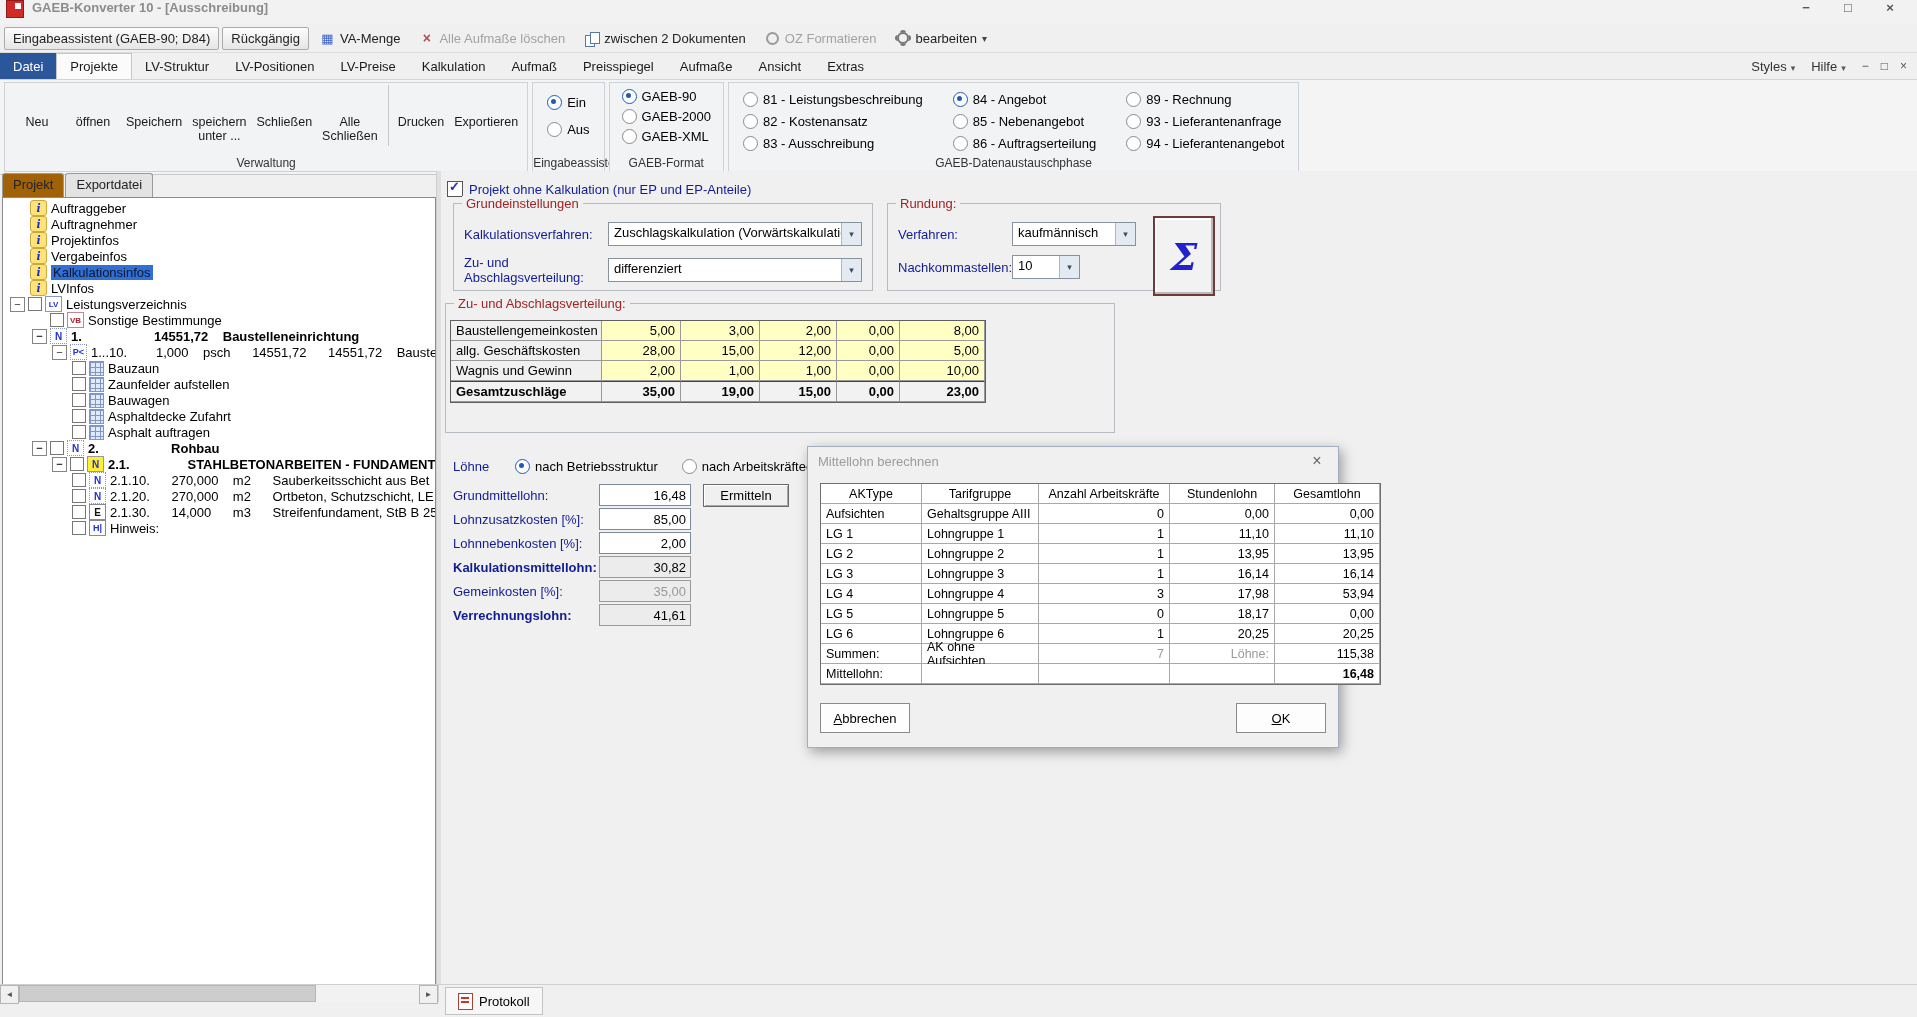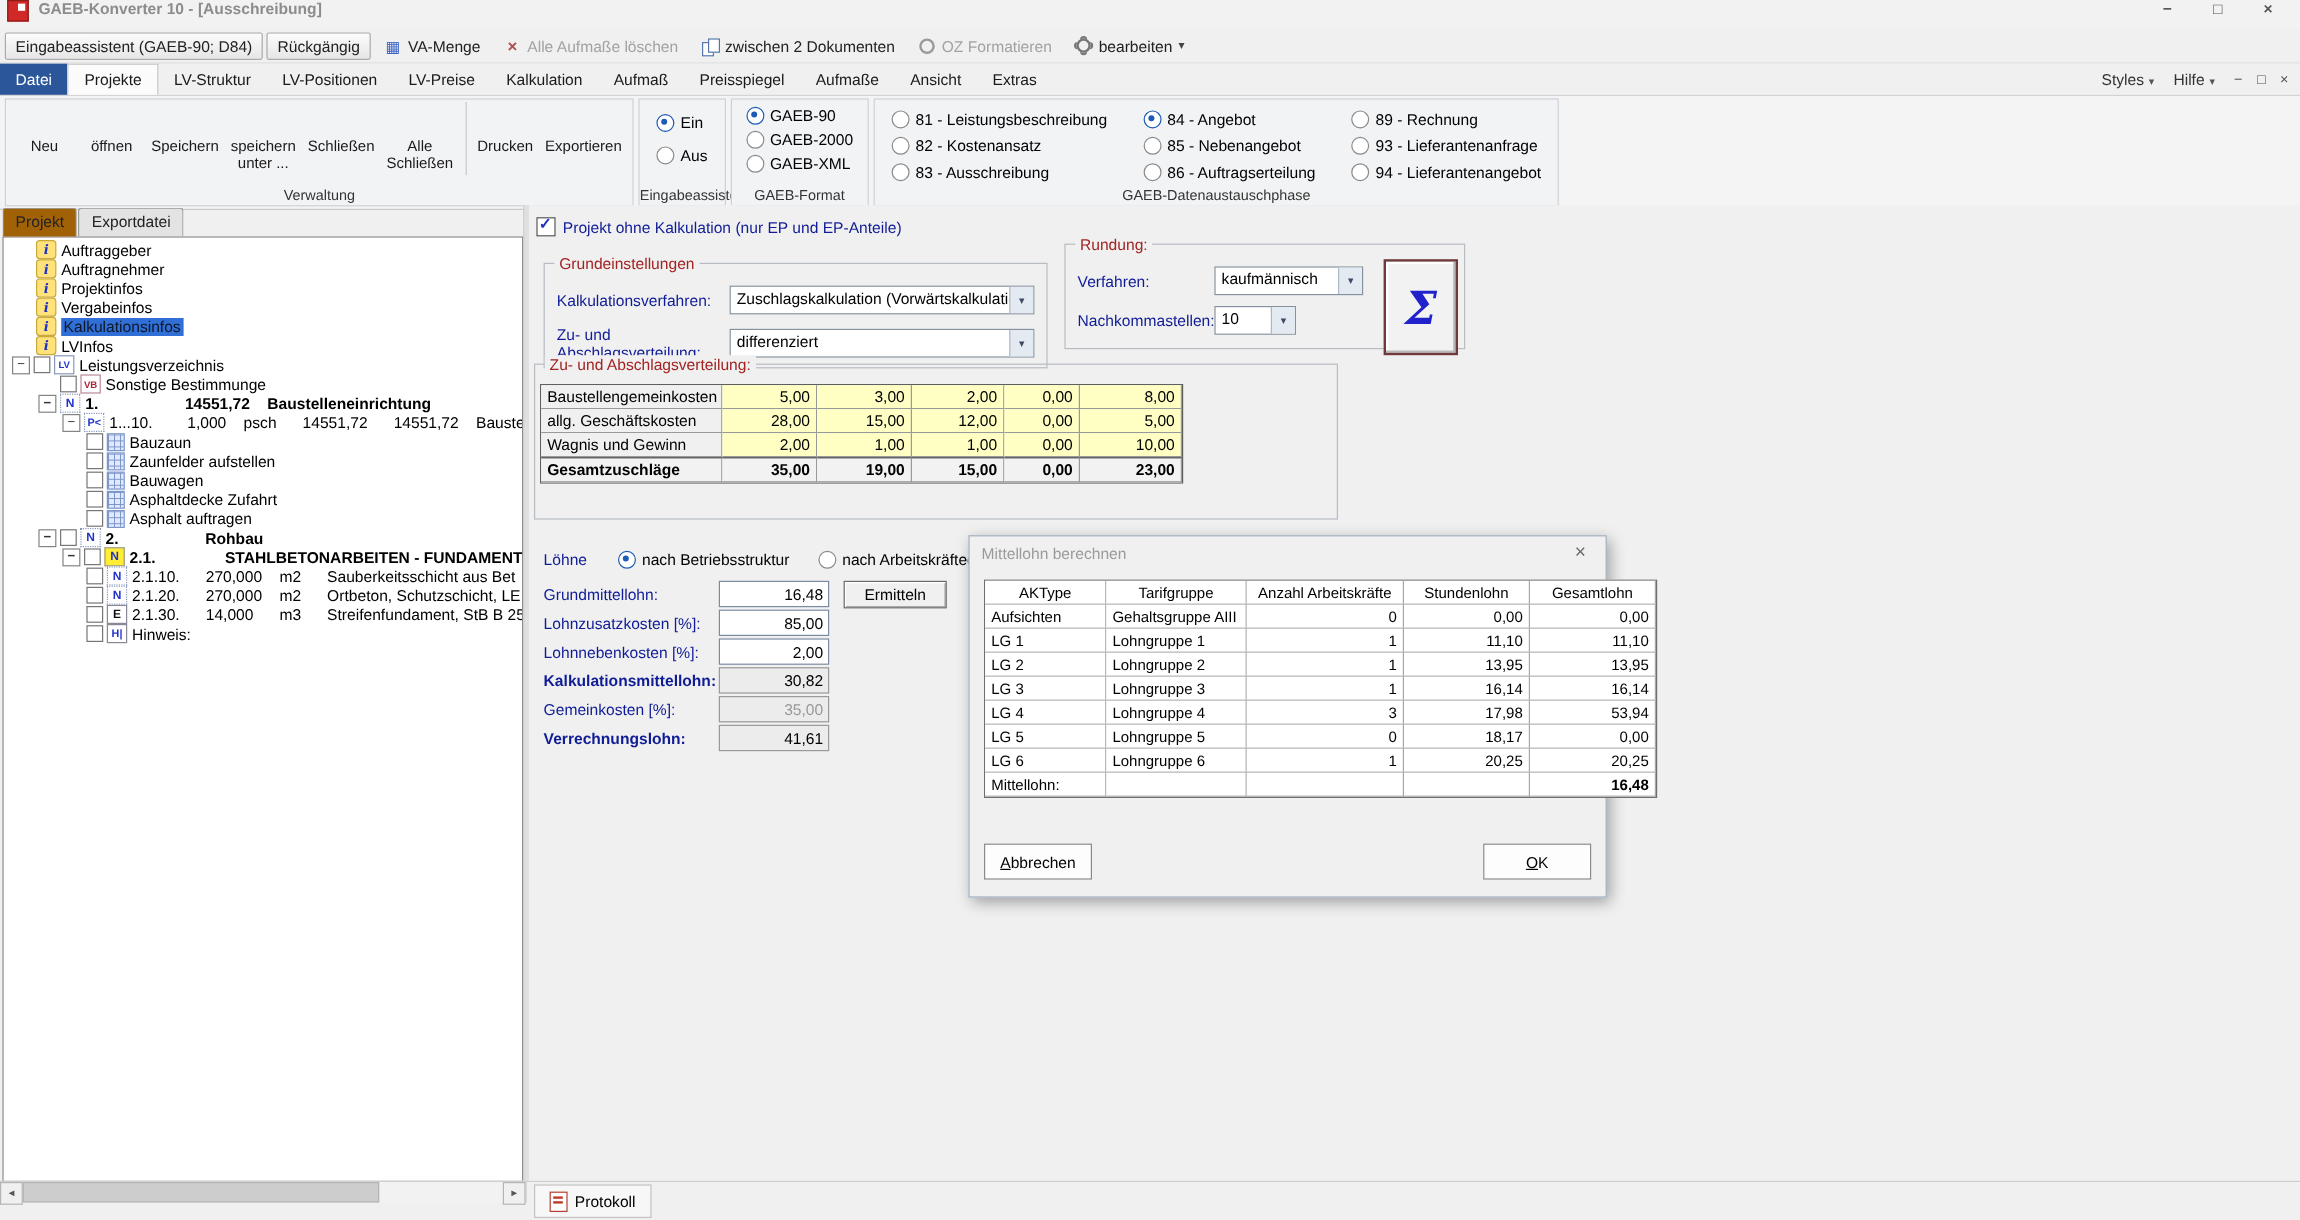--- a/index.html
+++ b/index.html
@@ -87,21 +87,21 @@
   .tbold { font-weight:bold; }
   .splitter { width:4px; background:#e0e0e0; border-left:1px solid #cfcfcf; flex:none; }
 
   
   .mainpanel { position:relative; flex:1; background:#f0f0f0; }
   .nocalc { position:absolute; left:6px; top:10px; display:flex; align-items:center; gap:6px; font-size:13px; color:#101c96; }
   .cbx { width:14px; height:14px; border:1px solid #555; background:#fff; position:relative; flex:none; }
   .cbx.checked::after { content:"\2713"; position:absolute; left:1px; top:-3px; font-size:13px; font-weight:bold; color:#2233bb; }
   .gbox { position:absolute; border:1px solid #b7bcc3; }
   .gtitle { position:absolute; top:-8px; left:8px; background:#f0f0f0; padding:0 4px; font-size:13px; color:#a32222; }
-  .gb-grund { left:12px; top:48px; width:418px; height:86px; }
+  .gb-grund { left:12px; top:32px; width:418px; height:86px; }
   .gb-rund  { left:446px; top:32px; width:332px; height:86px; }
   .gfields { display:flex; flex-direction:column; gap:9px; padding:18px 10px 0; }
   .gfrow { display:flex; align-items:center; }
   .glabel { font-size:13px; color:#101c96; }
   .gb-grund .glabel { flex:1; }
   .dd { display:flex; height:22px; background:#fff; border:1px solid #86939e; align-items:stretch; }
   .gb-grund .dd { width:252px; }
   .gb-rund .glabel { width:114px; flex:none; }
   .gb-rund .gfrow:nth-of-type(1) .dd { width:122px; }
   .gb-rund .gfrow:nth-of-type(2) .dd { width:66px; }
@@ -718,20 +718,27 @@
             <span class="dc dc4">18,17</span>
             <span class="dc dc5">0,00</span>
           </div>
           <div class="drow">
             <span class="dc dc1">LG 6</span>
             <span class="dc dc2">Lohngruppe 6</span>
             <span class="dc dc3">1</span>
             <span class="dc dc4">20,25</span>
             <span class="dc dc5">20,25</span>
           </div>
+          <div class="drow dsum">
+            <span class="dc dc1">Summen:</span>
+            <span class="dc dc2">AK ohne Aufsichten</span>
+            <span class="dc dc3">7</span>
+            <span class="dc dc4">Löhne:</span>
+            <span class="dc dc5">115,38</span>
+          </div>
           <div class="drow dres">
             <span class="dc dc1">Mittellohn:</span>
             <span class="dc dc2"></span>
             <span class="dc dc3"></span>
             <span class="dc dc4"></span>
             <span class="dc dc5">16,48</span>
           </div>
         </div>
     </div>
     <div class="dbtns">

